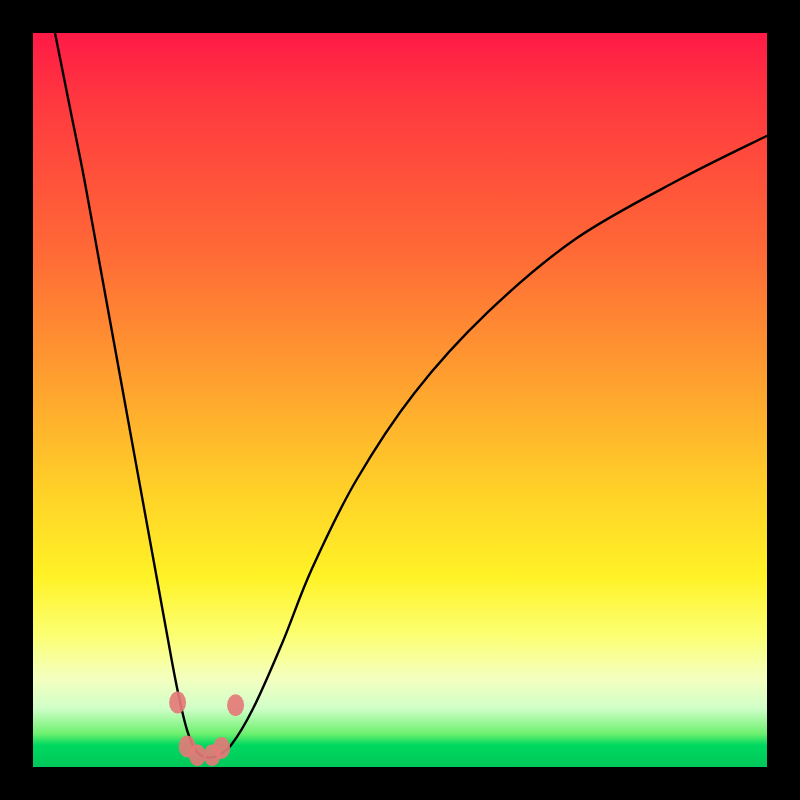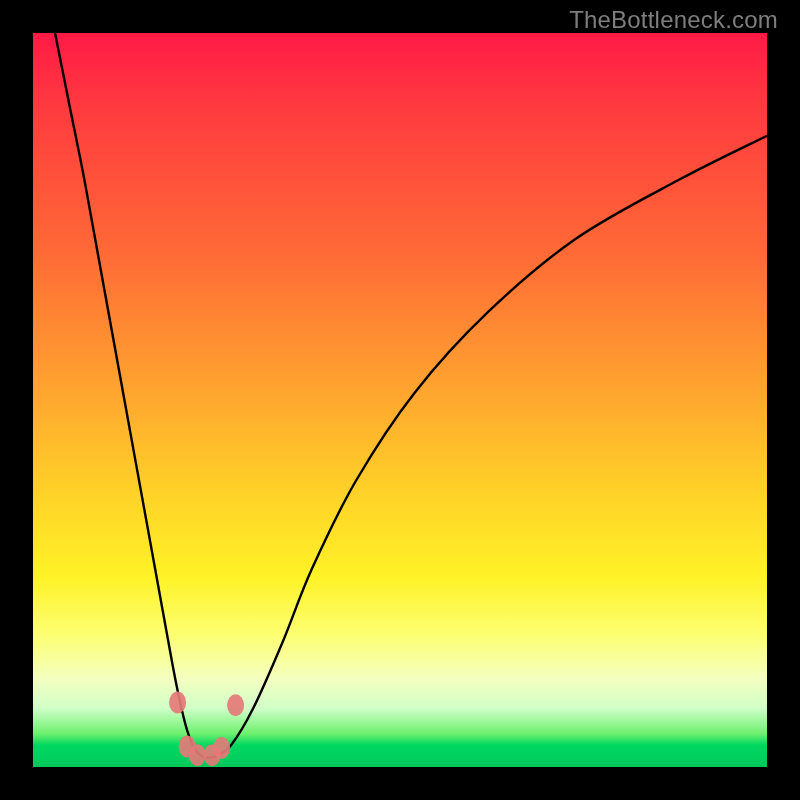--- a/index.html
+++ b/index.html
@@ -62,21 +62,20 @@
   }
   .marker {
     fill: #e47a78;
     fill-opacity: 0.92;
   }
 </style>
 </head>
 <body>
 
 <div class="frame">
-  <div class="watermark">TheBottleneck.com</div>
 
   <div class="plot-area">
     <svg class="curve" viewBox="0 0 734 734" preserveAspectRatio="none">
       <path id="curve-path" d="M 22.02,0 C 24.46666666666667,12.233333333333329 31.80666666666667,48.93333333333332 36.7,73.39999999999998 C 41.593333333333334,97.86666666666663 46.48666666666667,121.10999999999994 51.38,146.79999999999995 C 56.27333333333333,172.48999999999995 61.16666666666667,200.62666666666667 66.06,227.54000000000002 C 70.95333333333333,254.45333333333338 75.84666666666666,281.3666666666667 80.74,308.28000000000003 C 85.63333333333333,335.1933333333334 90.52666666666667,362.1066666666667 95.42,389.02000000000004 C 100.31333333333333,415.9333333333334 105.20666666666666,442.8466666666667 110.1,469.76 C 114.99333333333333,496.6733333333333 119.88666666666668,523.5866666666667 124.78000000000002,550.5 C 129.67333333333335,577.4133333333333 135.79000000000002,611.6666666666666 139.46,631.24 C 143.13,650.8133333333334 144.35333333333335,656.9300000000001 146.8,667.94 C 149.24666666666667,678.95 151.69333333333333,689.3483333333334 154.14,697.3 C 156.58666666666664,705.2516666666666 159.03333333333333,711.3683333333333 161.48,715.65 C 163.92666666666665,719.9316666666666 166.37333333333333,721.522 168.82,722.99 C 171.26666666666665,724.458 173.71333333333334,724.458 176.16,724.458 C 178.60666666666665,724.458 179.82999999999998,725.0696666666666 183.5,722.99 C 187.17000000000002,720.9103333333334 192.06333333333333,719.9316666666667 198.18,711.98 C 204.29666666666668,704.0283333333333 211.63666666666666,692.4066666666666 220.2,675.28 C 228.76333333333332,658.1533333333333 239.77333333333337,632.4633333333334 249.56000000000003,609.22 C 259.3466666666667,585.9766666666667 266.68666666666667,562.7333333333332 278.92,535.8199999999999 C 291.15333333333336,508.9066666666666 305.8333333333333,477.1 322.96,447.74 C 340.08666666666664,418.38 359.66,387.7966666666666 381.68,359.65999999999997 C 403.7,331.5233333333333 428.16666666666663,304.61 455.08,278.92 C 481.99333333333334,253.23000000000002 511.3533333333333,227.54 543.16,205.51999999999998 C 574.9666666666666,183.49999999999997 614.1133333333332,163.92666666666662 645.92,146.79999999999995 C 677.7266666666667,129.6733333333333 719.3199999999999,110.09999999999998 734,102.75999999999999" stroke="#000" stroke-width="2.4" fill="none"></path>
       <g id="markers">
           <ellipse cx="144.59799999999998" cy="669.408" rx="8.5" ry="11" class="marker"></ellipse>
           <ellipse cx="154.14" cy="713.448" rx="8.5" ry="11" class="marker"></ellipse>
           <ellipse cx="164.416" cy="722.256" rx="8.5" ry="11" class="marker"></ellipse>
           <ellipse cx="179.096" cy="722.256" rx="8.5" ry="11" class="marker"></ellipse>
           <ellipse cx="188.638" cy="714.9159999999999" rx="8.5" ry="11" class="marker"></ellipse>

